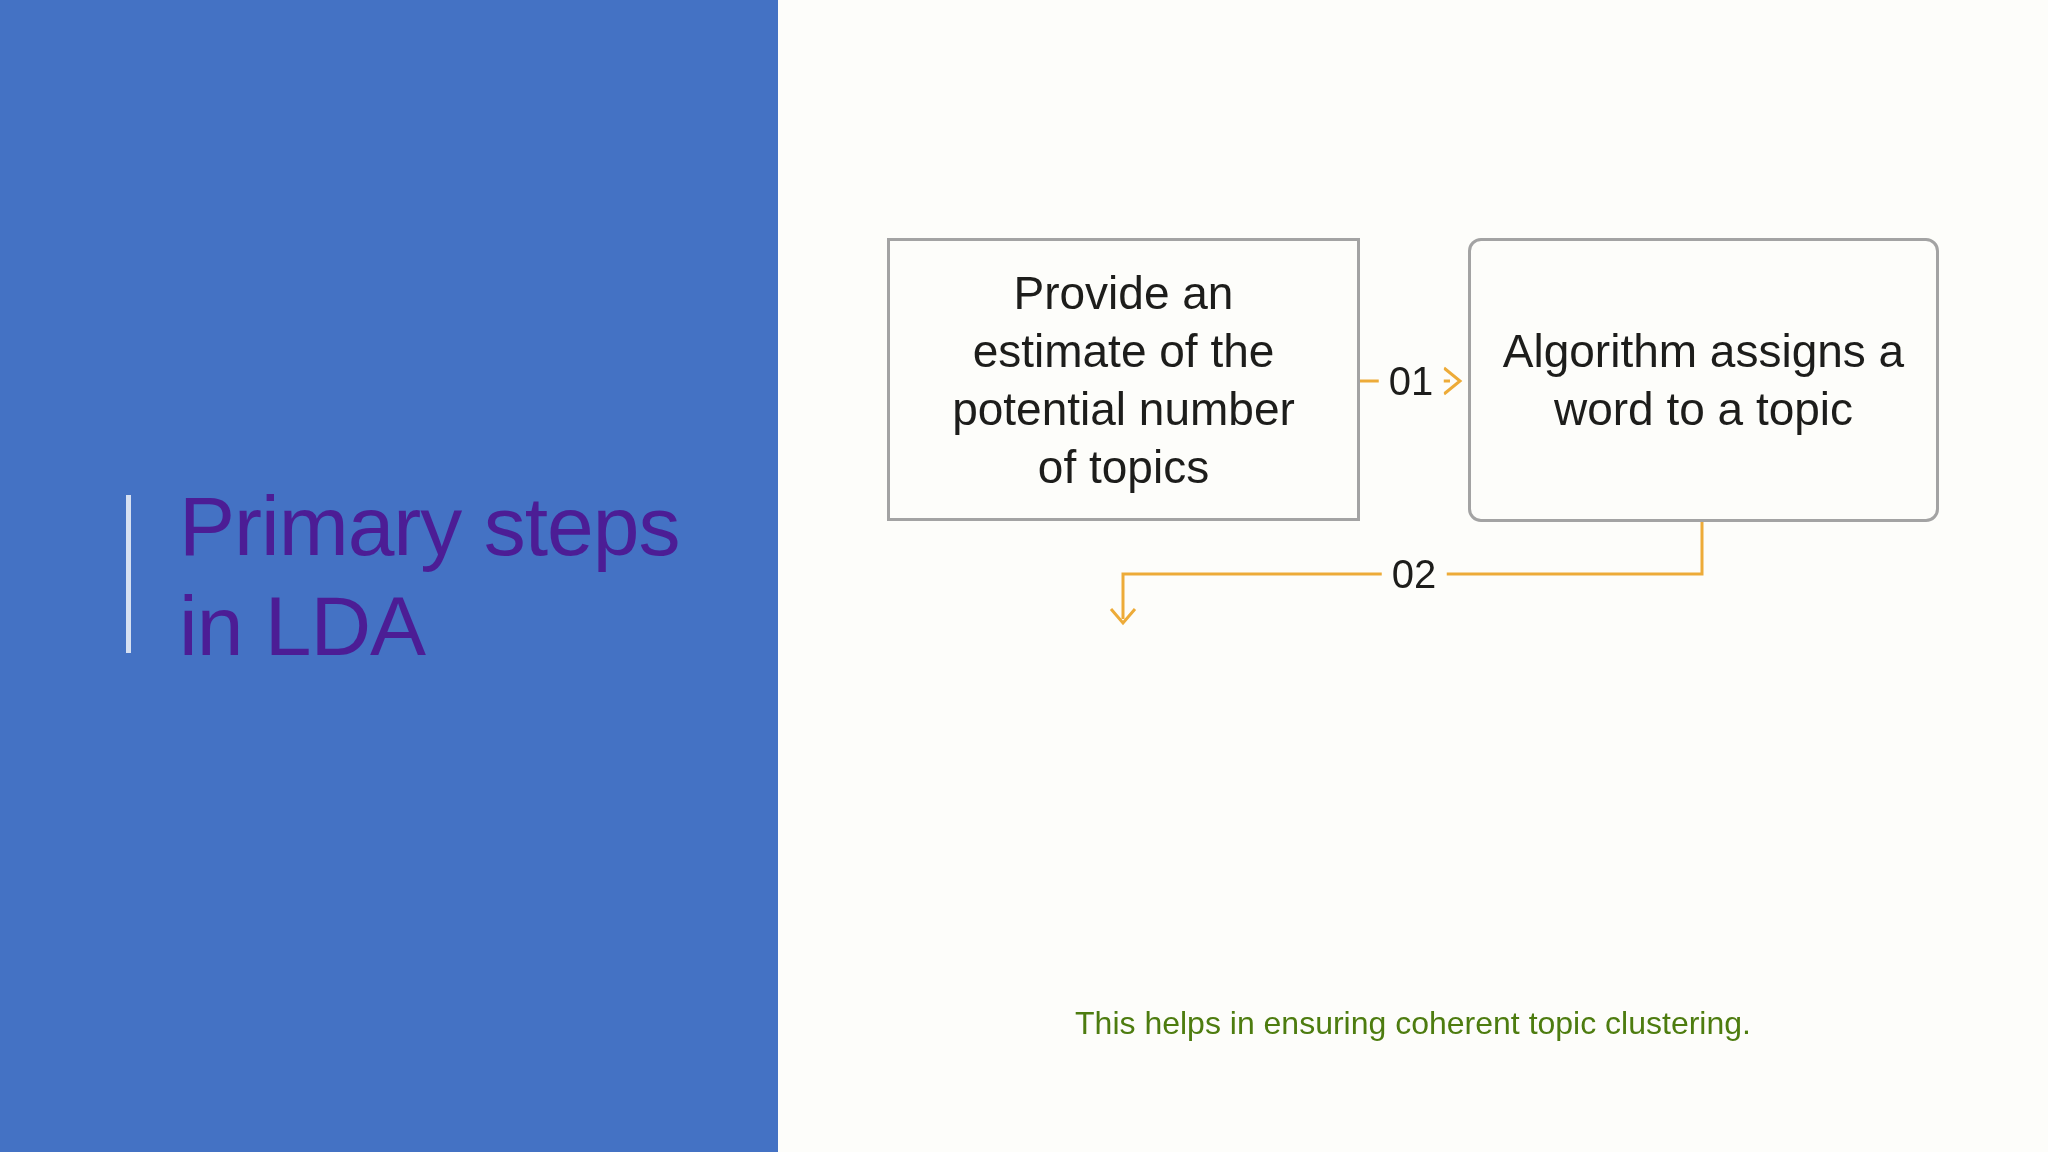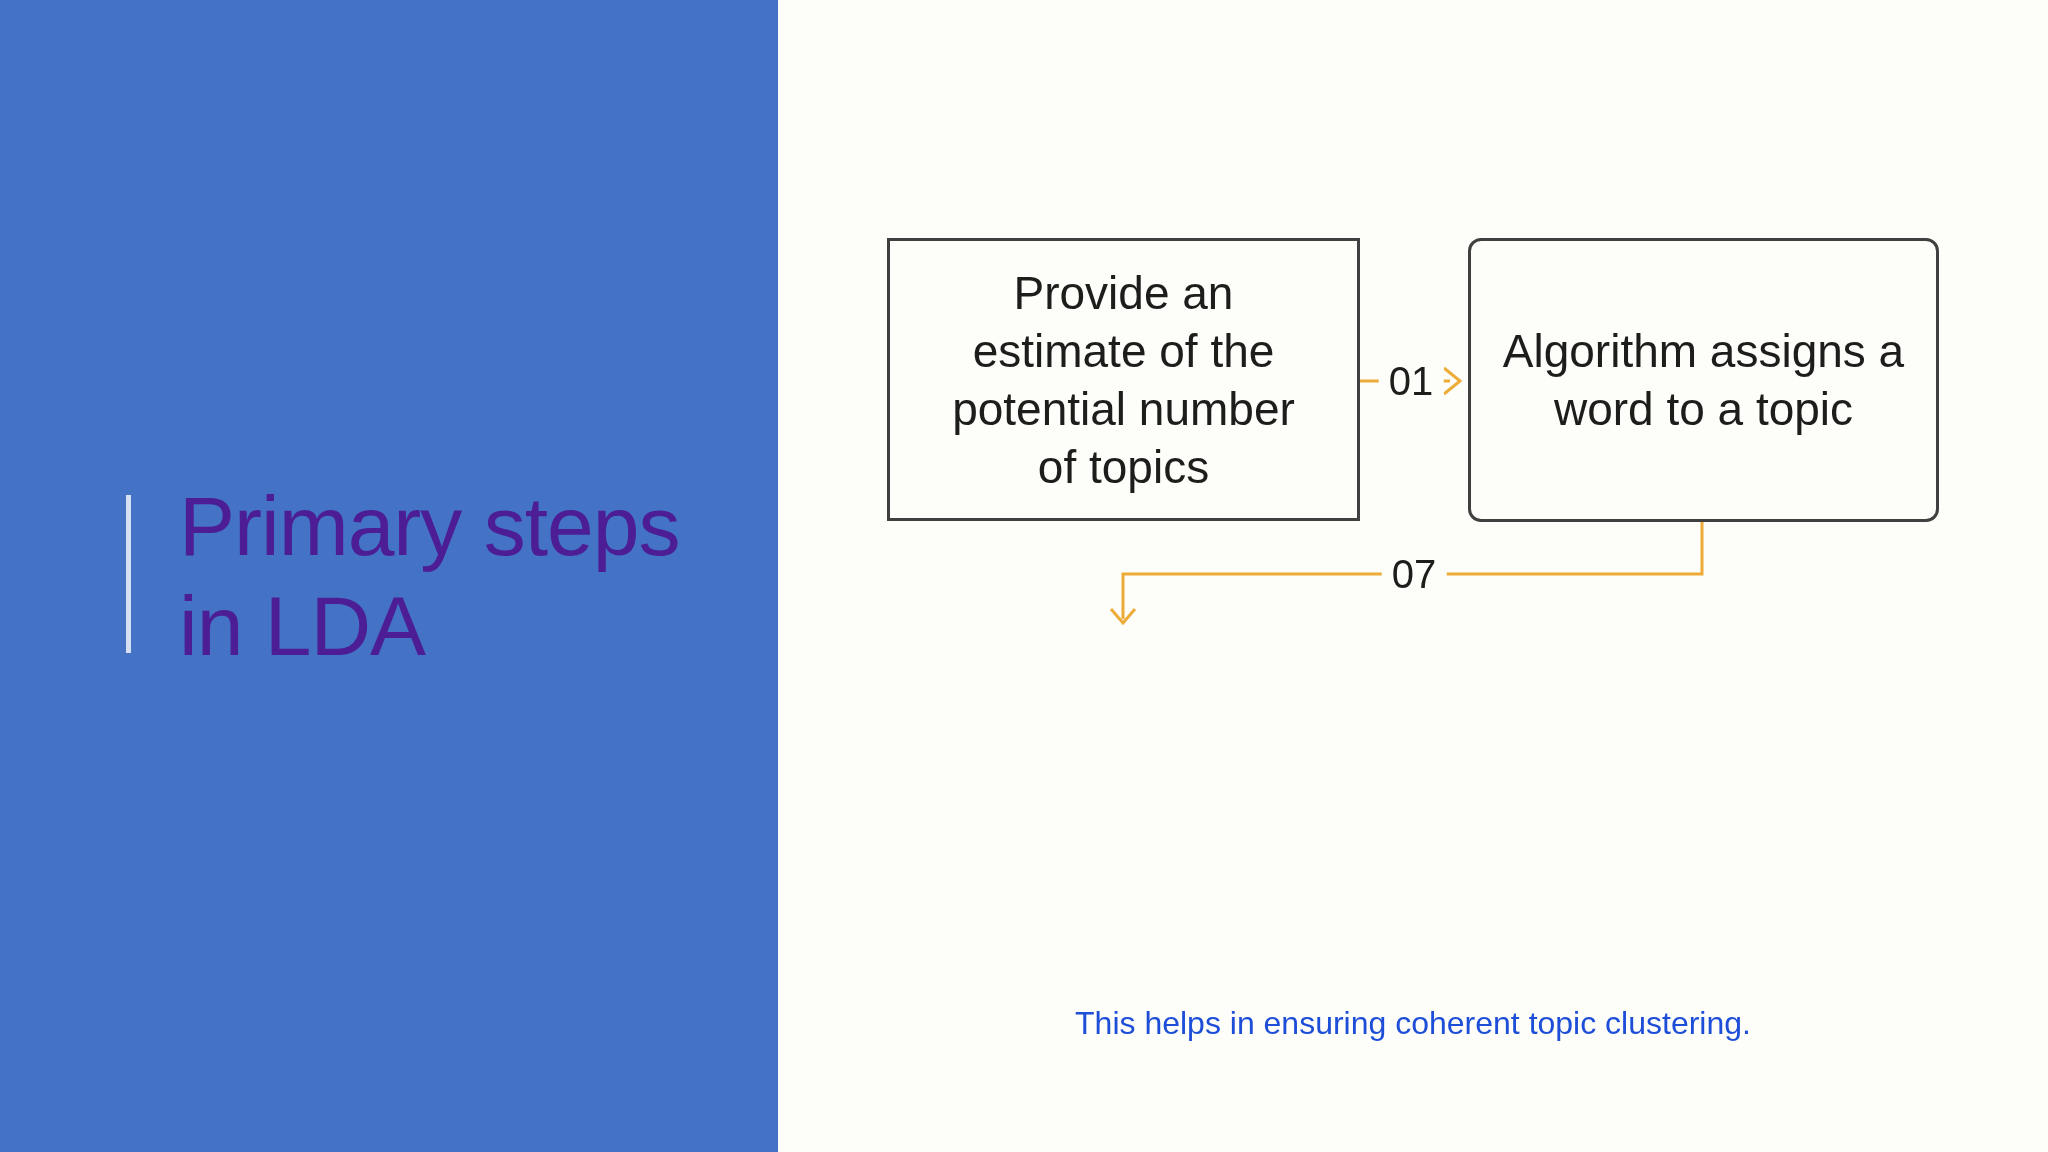--- a/index.html
+++ b/index.html
@@ -36,21 +36,21 @@
     line-height: 100px;
     font-weight: 300;
     letter-spacing: -1px;
     color: #4c1d95;
     white-space: pre-line;
   }
 
   
   .flow-box {
     position: absolute;
-    border: 3px solid #404040;
+    border: 3px solid #a3a3a3;
     background: #FDFDFA;
     display: flex;
     align-items: center;
     justify-content: center;
     text-align: center;
     color: #1D1D1B;
     font-size: 46px;
     line-height: 58px;
     white-space: pre-line;
   }
@@ -83,21 +83,21 @@
   }
   .label-01 { left: 1411px; top: 381px; }
   .label-02 { left: 1414px; top: 574px; }
 
   
   .caption {
     position: absolute;
     left: 778px; top: 1002px;
     width: 1270px;
     text-align: center;
-    color: #1d4ed8;
+    color: #4d7c0f;
     font-size: 32px;
     line-height: 42px;
   }
 </style>
 </head>
 <body>
 
 <div class="slide">
 
   <div class="panel"></div>
@@ -128,17 +128,17 @@
   </div>
 
   <div class="flow-box box-2">
     <span>Algorithm assigns a
 word to a topic</span>
   </div>
 
 
   <div class="conn-label label-01">01</div>
 
-  <div class="conn-label label-02">07</div>
+  <div class="conn-label label-02">02</div>
 
   <div class="caption">This helps in ensuring coherent topic clustering.</div>
 
 </div>
 
 </body></html>

